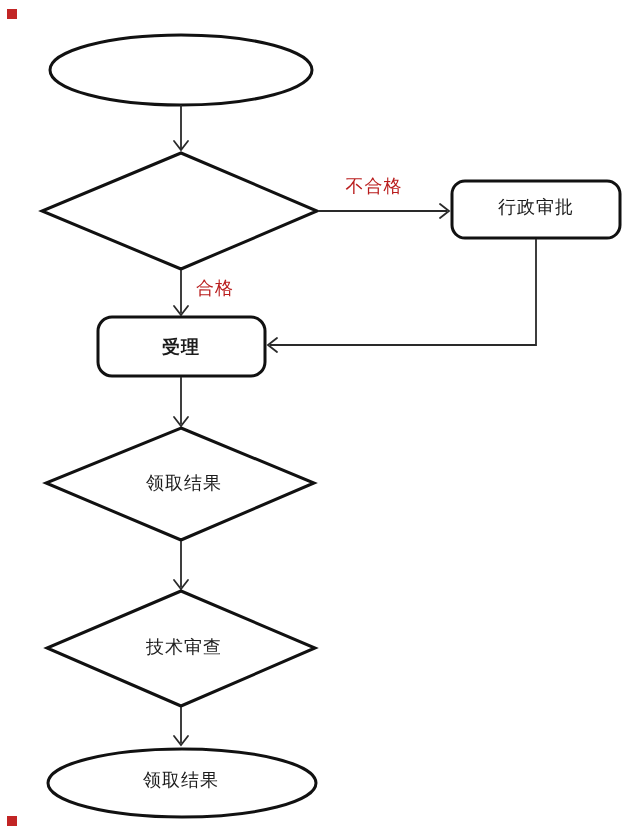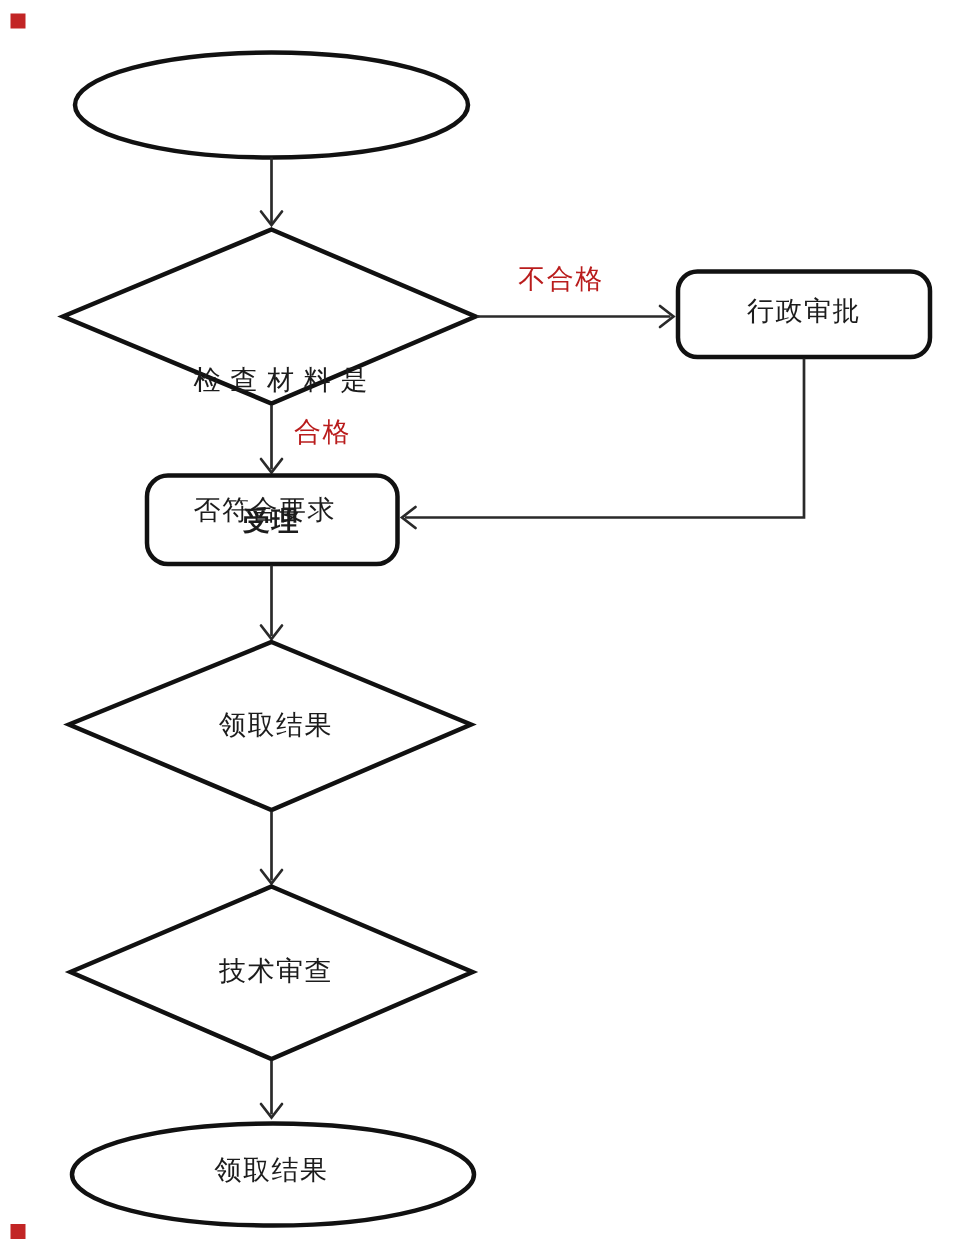--- a/index.html
+++ b/index.html
@@ -111,24 +111,20 @@
 
     <polygon class="shape" points="181,591 315,648 181,706 47,648"></polygon>
 
     <path class="edge" d="M181,707 L181,743"></path>
     <polyline class="arrowhead" points="174,736 181,745 188,736"></polyline>
 
     <ellipse class="shape" cx="182" cy="783" rx="134" ry="34"></ellipse>
   </svg>
 
 
-  <div class="decision-text">
-    <div>检 查 材 料 是</div>
-    <div>否符合要求</div>
-  </div>
 
   <div class="edge-label" style="left:374px; top:186px;">不合格</div>
 
   <div class="node-label" style="left:536px; top:207px;">行政审批</div>
 
   <div class="edge-label" style="left:215px; top:288px;">合格</div>
 
   <div class="node-label" style="left:181px; top:347px;font-weight:bold;">受理</div>
 
   <div class="node-label" style="left:184px; top:483px;">领取结果</div>

